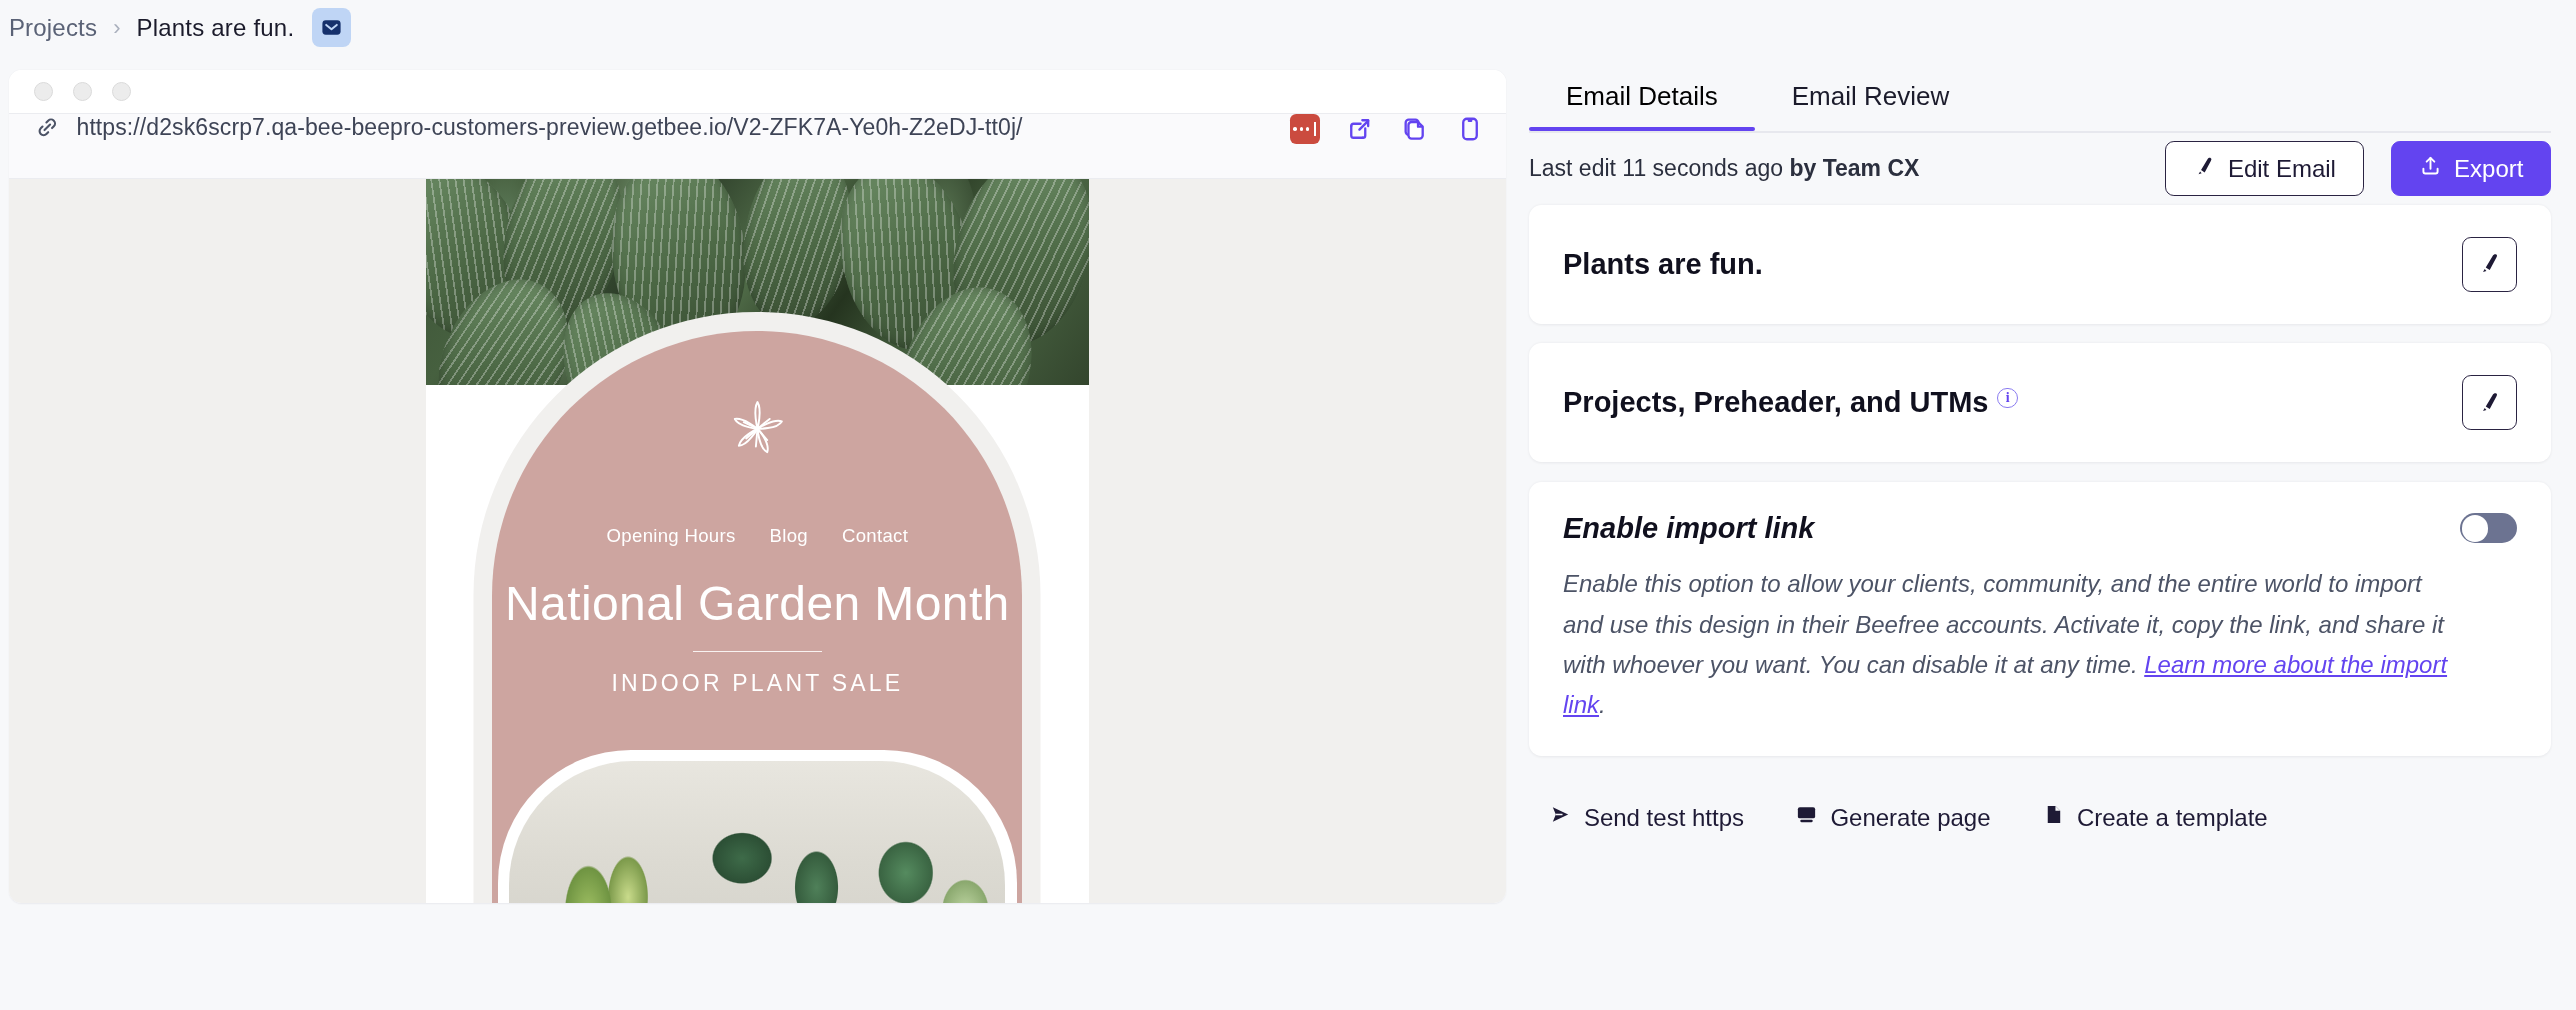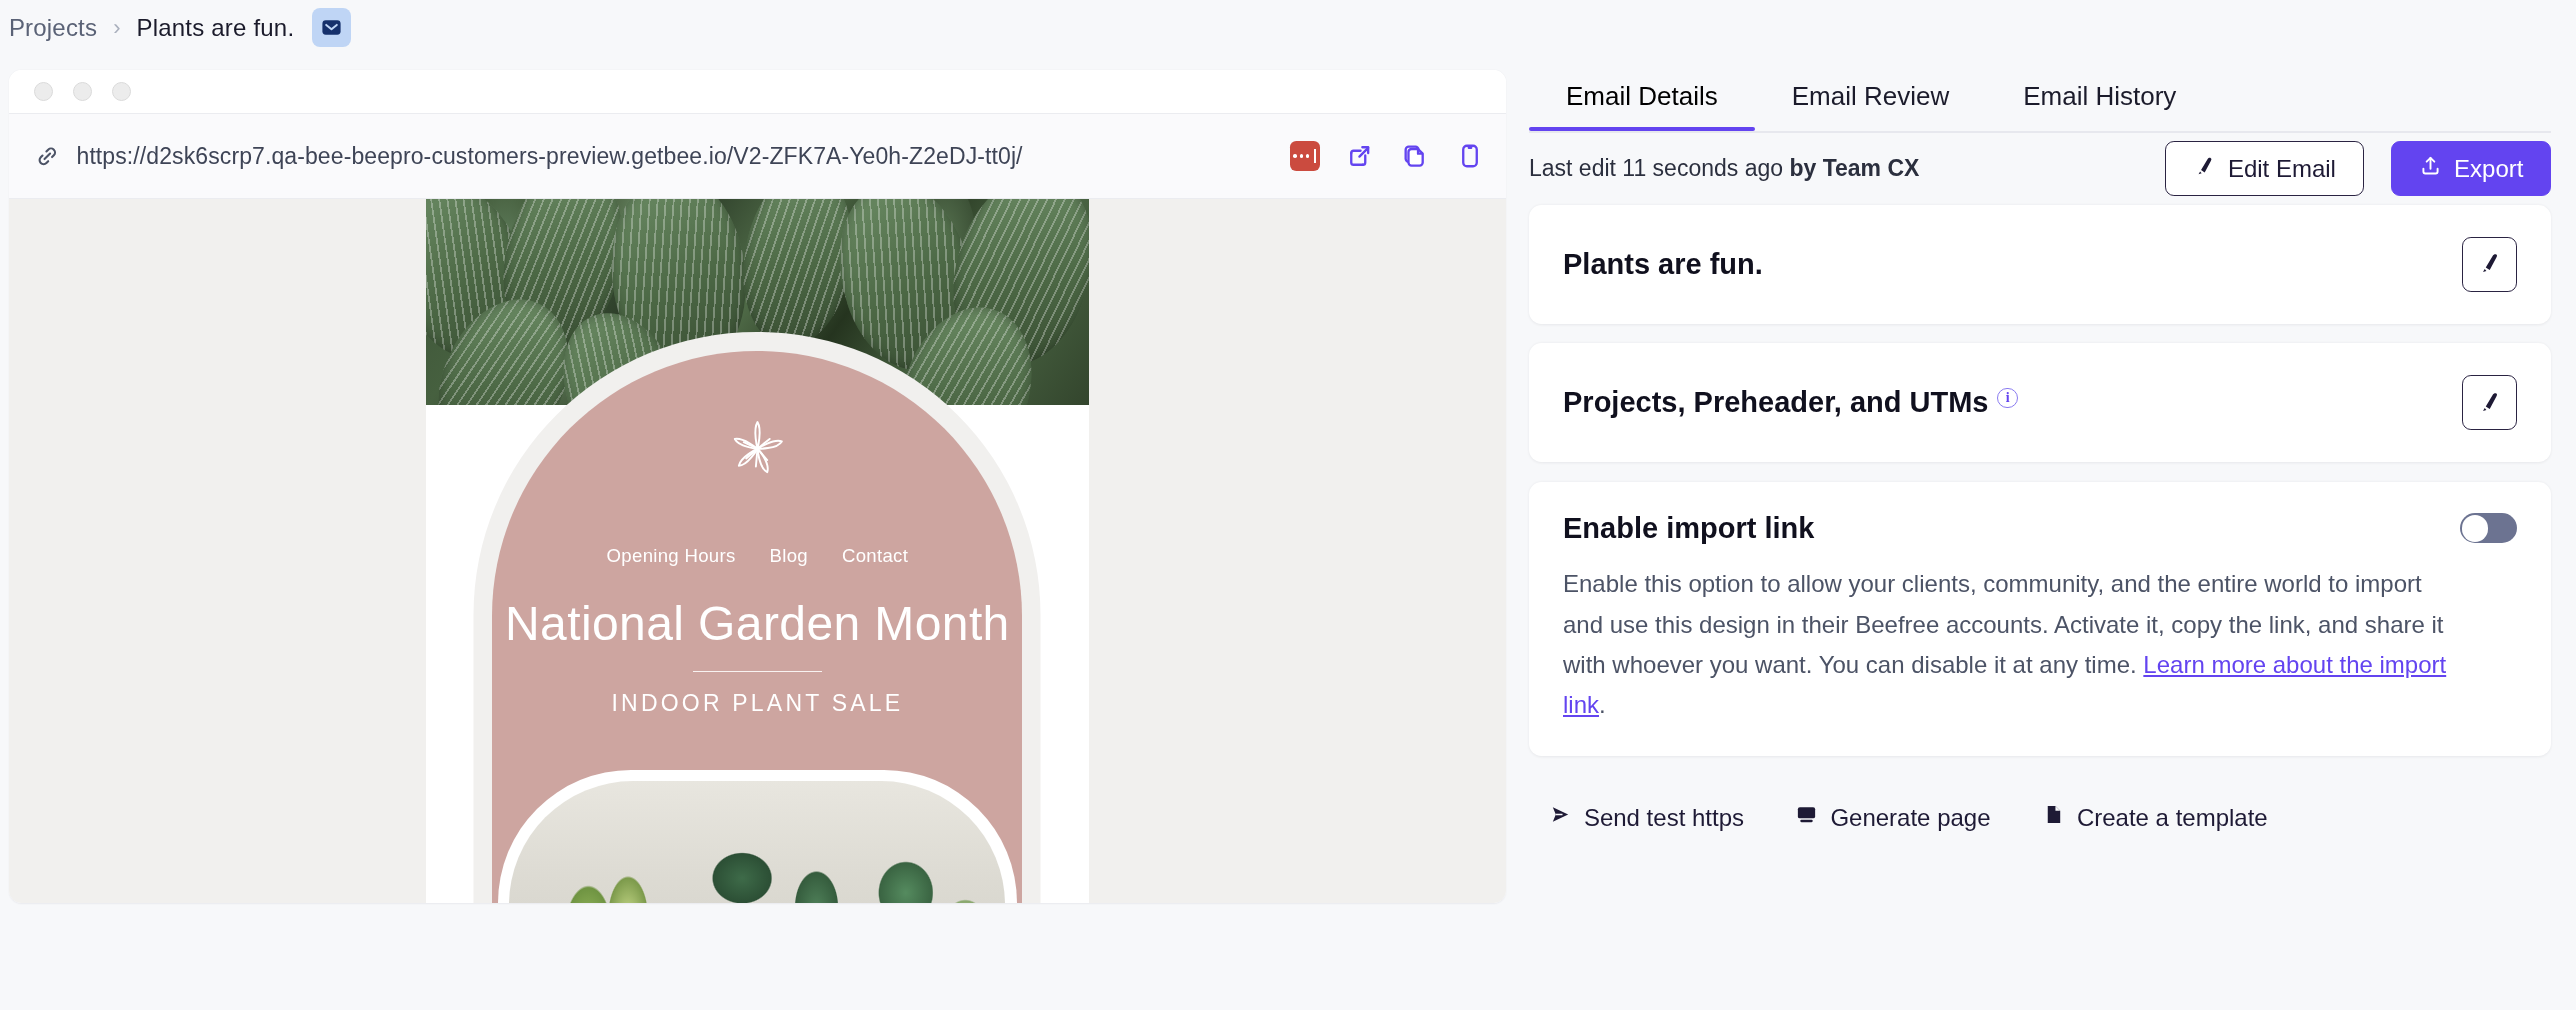--- a/index.html
+++ b/index.html
@@ -34,21 +34,21 @@
   
   .left-wrap { width: 1508px; flex: 0 0 1508px; position: relative; }
   .browser {
     position: absolute; left: 8.9px; top: 15px; width: 1497px; height: 833px;
     background: #fff; border-radius: 12.4px 12.4px 12.4px 12.4px; overflow: hidden;
     box-shadow: 0 0.9px 1.8px rgba(20,25,45,.06);
   }
   .browser-dots { height: 43px; display: flex; align-items: center; padding-left: 25px; gap: 19.5px; background:#fff;}
   .dot { width: 19.5px; height: 19.5px; border-radius: 50%; background: #ECECEC; border: 1.3px solid #DADADA; }
   .url-bar {
-    height: 86px; display: flex; align-items: center;
+    height: 66px; display: flex; align-items: flex-start;
     border-top: 0.9px solid #EBECF0; border-bottom: 0.9px solid #EBECF0;
     background: #FAFAFC; padding: 0 21px 0 25px;
   }
   .url-link-icon { flex: 0 0 auto; display:flex; align-items:center; margin-right: 16px;}
   .url-text {
     flex: 1 1 auto; font-size: 23px; color: #3E4456; letter-spacing: 0.1px;
     white-space: nowrap; overflow: hidden; text-overflow: ellipsis;
   }
   .url-actions { flex: 0 0 auto; display: flex; align-items: center; gap: 25px; }
   .rec-badge {
@@ -145,21 +145,21 @@
   .info-i {
     width: 20.4px; height: 20.4px; border-radius: 50%; border: 1.4px solid #8A7BF0;
     color: #6344F0; font-size: 14px; line-height: 17.7px; text-align: center;
     font-family: "Liberation Serif", serif; align-self: flex-start; margin-top: 1.8px;
   }
   .pen-btn {
     margin-left: auto; width: 55px; height: 55px; border-radius: 8.9px;
     border: 1.8px solid #2A2342; background: #fff;
     display: flex; align-items: center; justify-content: center; cursor: pointer;
   }
-  .card-import { display: block; padding: 30px 34px 30px; }
+  .card-import { display: block; padding: 30px 34px 30px; font-style: italic; }
   .import-head { display: flex; align-items: center; }
   .toggle {
     margin-left: auto; width: 57px; height: 30px; border-radius: 15px;
     background: #6C7391; position: relative; cursor: pointer;
   }
   .toggle .knob {
     position: absolute; top: 1.8px; left: 1.8px; width: 26.6px; height: 26.6px;
     border-radius: 50%; background: #fff;
   }
   .import-desc { margin-top: 19.5px; font-size: 24px; line-height: 1.68; color: #4C5366; max-width: 895px; }
@@ -287,21 +287,20 @@
           </div>
         </div>
       </div>
     </div>
 
     <div class="right-wrap">
 
       <div class="tabs">
         <div class="tab active">Email Details</div>
         <div class="tab">Email Review</div>
-        <div class="tab">Email History</div>
       </div>
       <div class="tabs-rule"></div>
 
       <div class="meta-row">
         <div class="meta-text">
           <span>Last edit 11 seconds ago </span><b>by Team CX</b>
         </div>
         <div class="meta-actions">
           <div class="btn btn-outline">
             <span>

